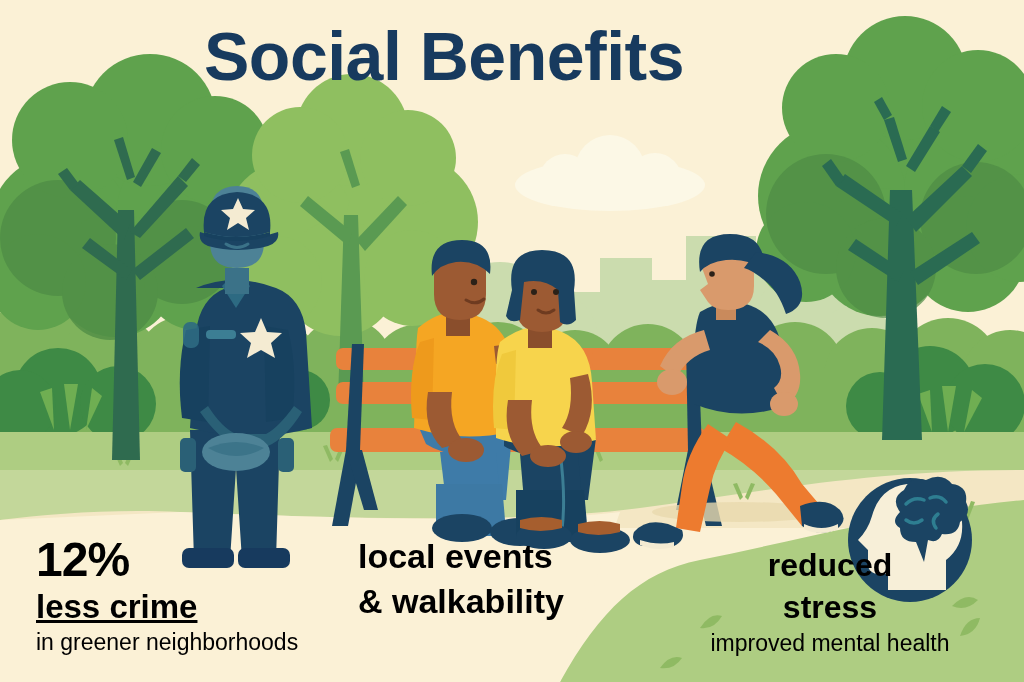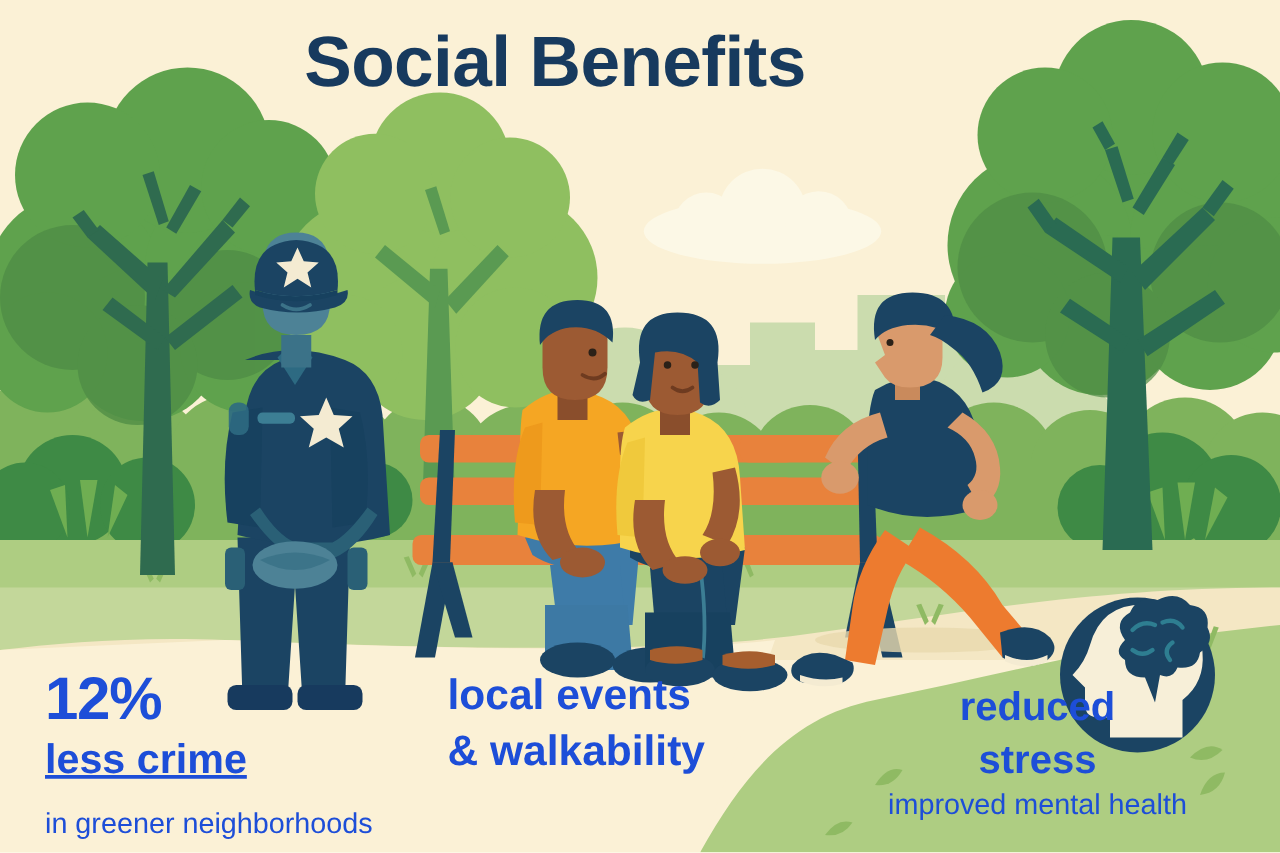--- a/index.html
+++ b/index.html
@@ -9,31 +9,31 @@
   #poster{
     position:relative;
     width:1024px;height:682px;
     overflow:hidden;
     background:#FBF1D6;
   }
   .layer{position:absolute;left:0;top:0;width:1024px;height:682px;}
   svg.layer{display:block;}
 
   
-  .txt{position:absolute;color:#1d4ed8;line-height:1.0;}
+  .txt{position:absolute;color:#000000;line-height:1.0;}
   #title{
     top:22px;left:0;width:888px;text-align:center;
-    font-size:57px;font-weight:700;letter-spacing:-0.5px;
+    font-size:68px;font-weight:700;letter-spacing:-0.5px;
     color:#173A5E;
   }
 
   #stat-left{left:36px;top:536px;text-align:left;}
   #stat-left .big{font-size:48px;font-weight:700;letter-spacing:-1px;display:block;}
   #stat-left .mid{font-size:33px;font-weight:600;display:block;margin-top:6px;text-decoration:underline;}
-  #stat-left .small{font-size:23px;font-weight:400;display:block;margin-top:24px;text-align:right;}
+  #stat-left .small{font-size:23px;font-weight:400;display:block;margin-top:8px;text-align:right;}
 
   #stat-center{left:358px;top:539px;text-align:left;}
   #stat-center .mid{font-size:34px;font-weight:600;display:block;}
   #stat-center .mid2{font-size:34px;font-weight:600;display:block;margin-top:11px;}
 
   #stat-right{left:680px;top:549px;width:300px;text-align:center;}
   #stat-right .mid{font-size:32px;font-weight:600;display:block;}
   #stat-right .mid2{font-size:32px;font-weight:600;display:block;margin-top:10px;}
   #stat-right .small{font-size:23px;font-weight:400;display:block;margin-top:9px;white-space:nowrap;}
 </style>

